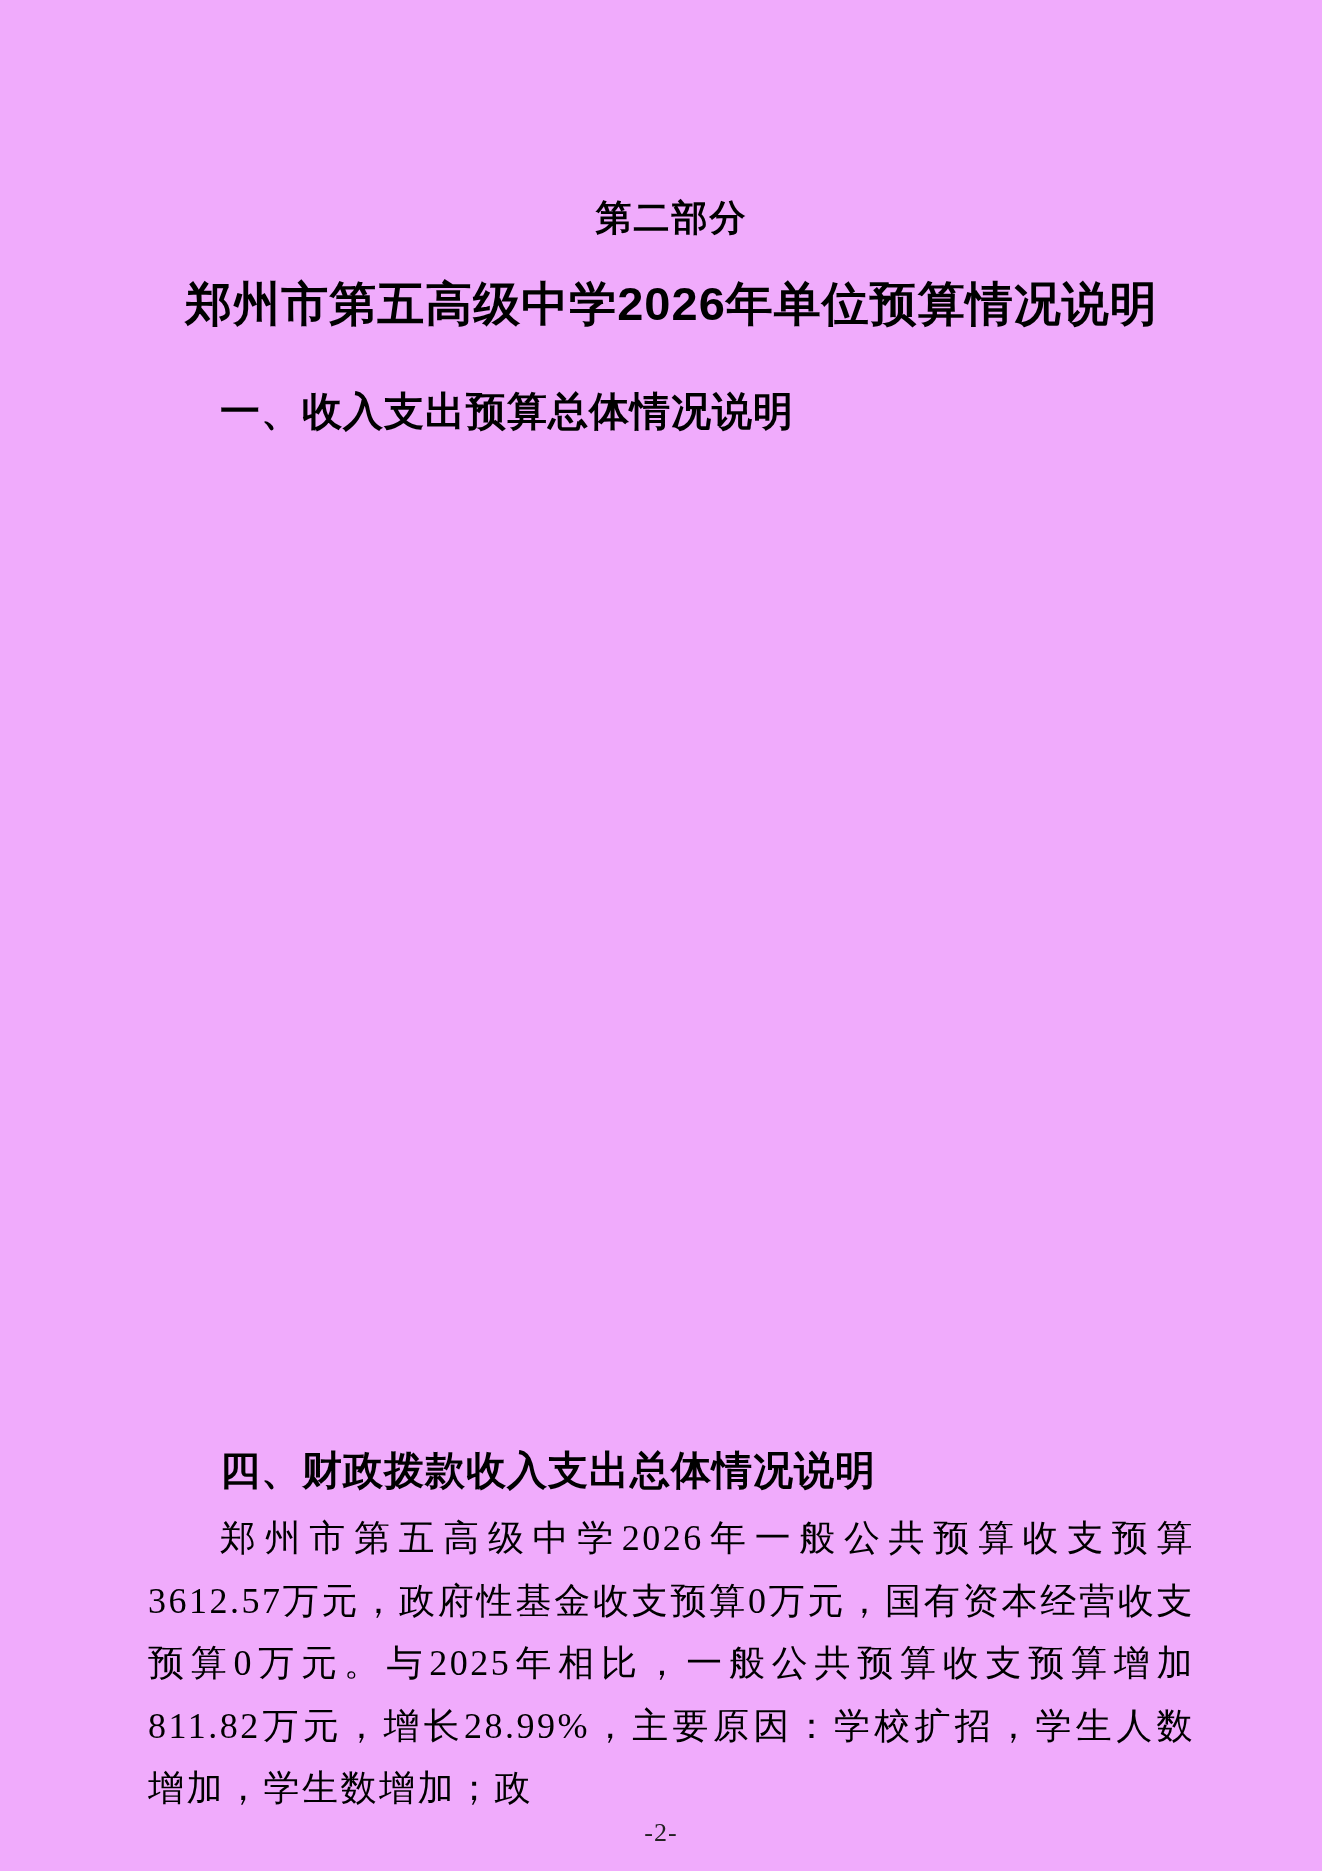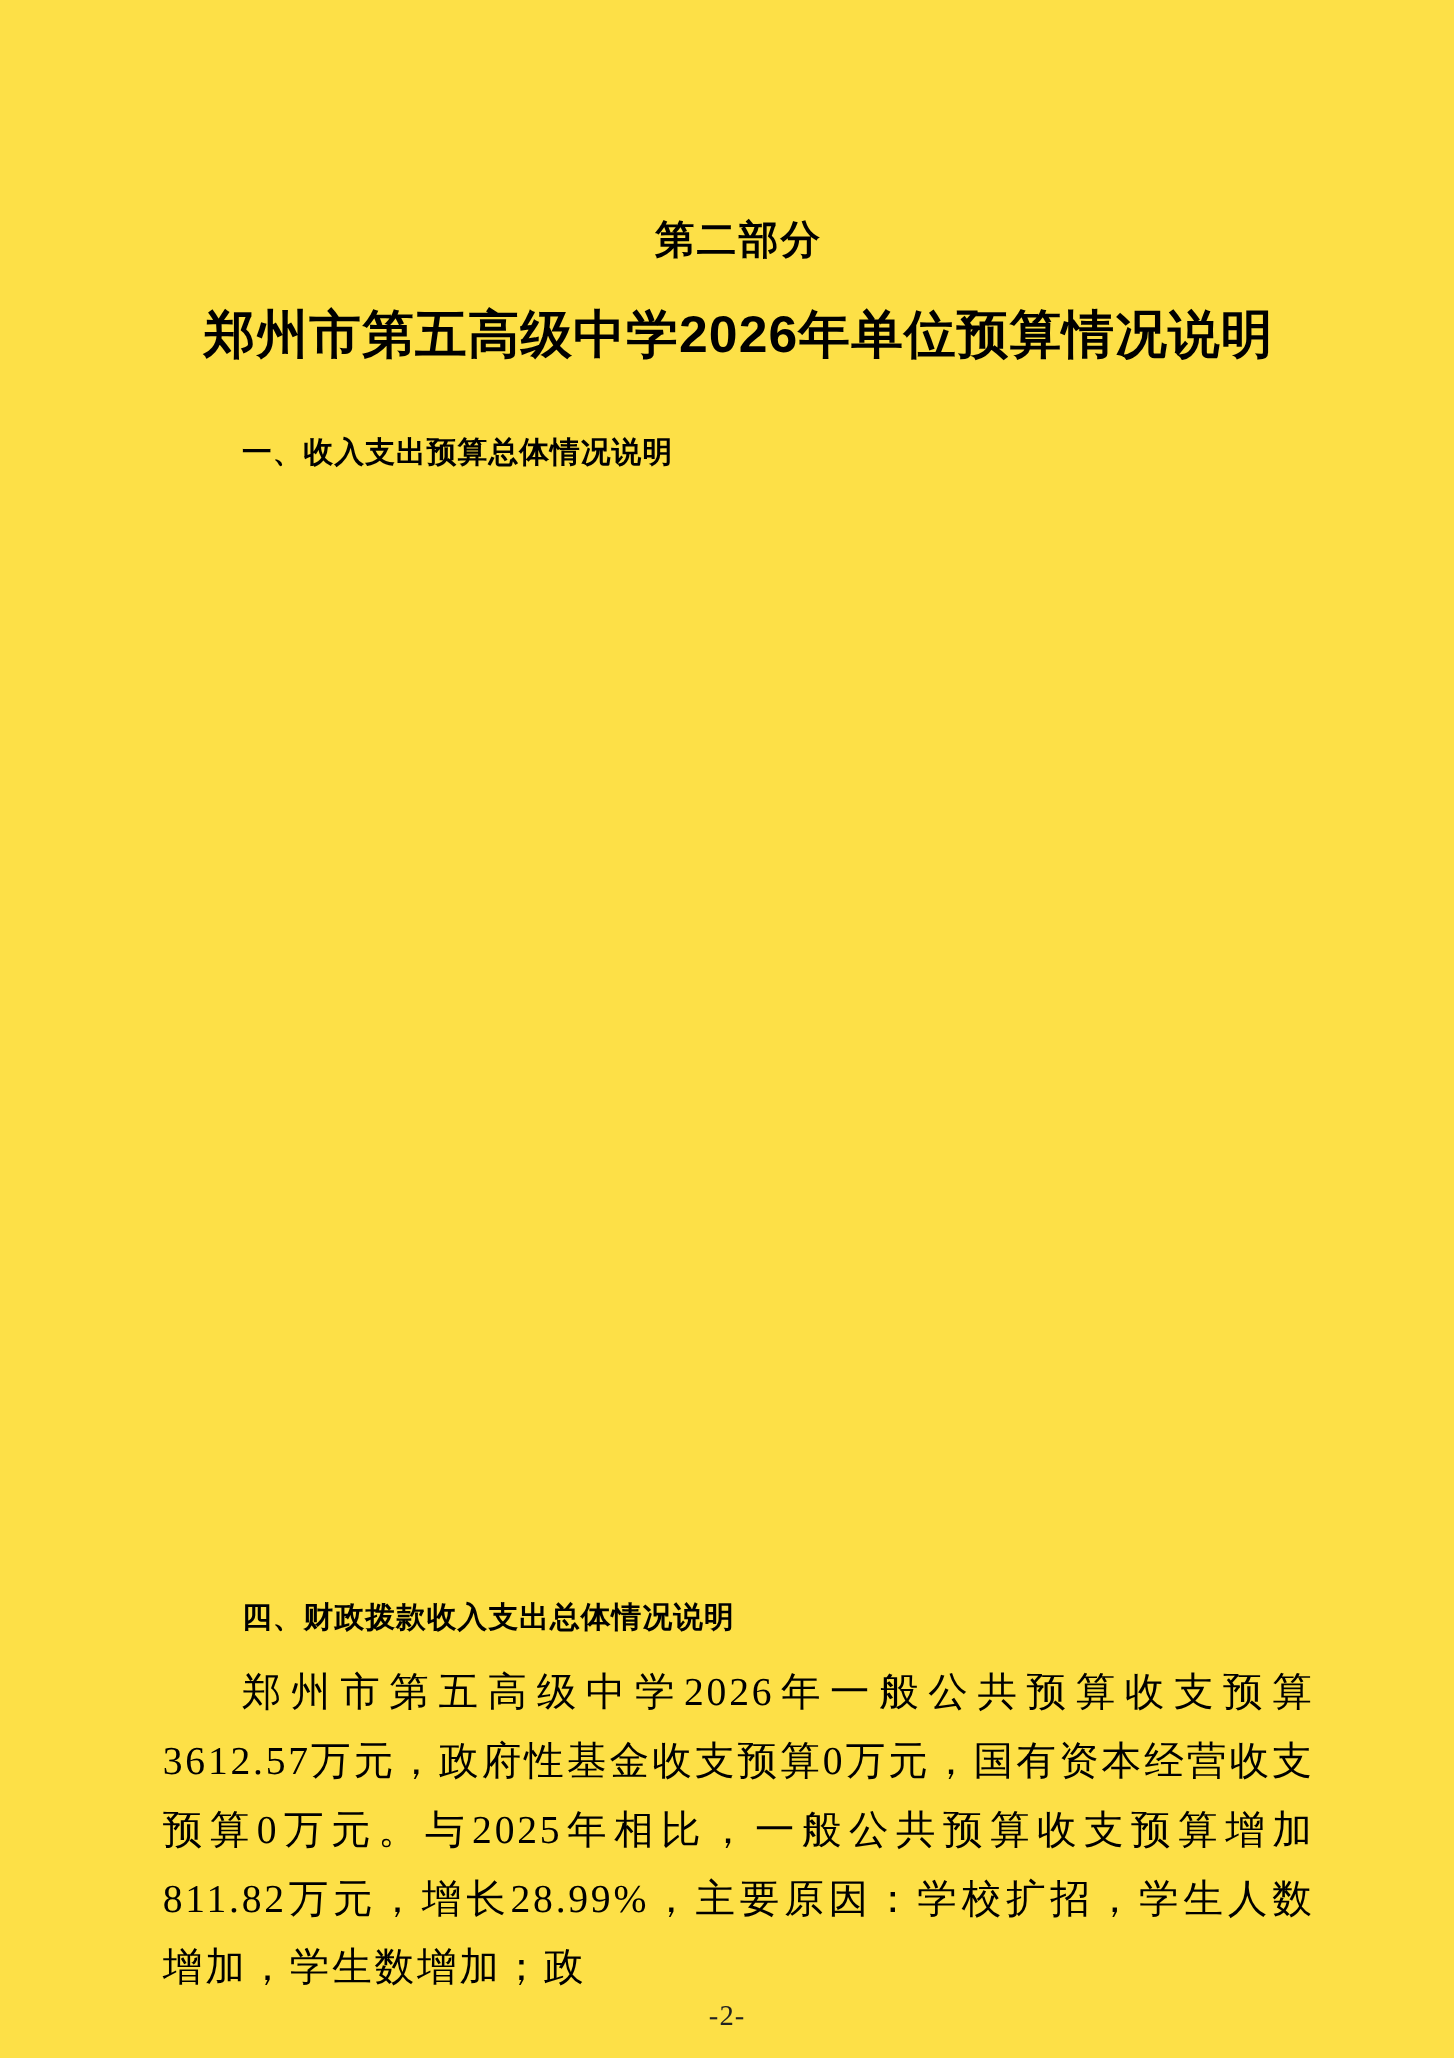--- a/index.html
+++ b/index.html
@@ -4,21 +4,21 @@
 <style>
   html, body {
     margin: 0;
     padding: 0;
     background: #ffffff;
   }
   .page {
     position: relative;
     width: 1322px;
     height: 1871px;
-    background: #fde047;
+    background: #f0abfc;
     color: #000000;
     overflow: hidden;
   }
   .content {
     position: absolute;
     left: 148px;
     top: 0;
     width: 1047px;
     height: 100%;
   }
@@ -43,21 +43,21 @@
     font-family: "Liberation Sans", "DejaVu Sans", sans-serif;
     font-weight: bold;
     font-size: 47px;
     letter-spacing: 1px;
     line-height: 44px;
     margin-top: 20px;
   }
   .section-heading {
     font-family: "Liberation Sans", "DejaVu Sans", sans-serif;
     font-weight: bold;
-    font-size: 27px;
+    font-size: 40px;
     line-height: 46px;
     padding-left: 72px;
     box-sizing: border-box;
     letter-spacing: 1px;
   }
   .body-para {
     font-family: "Liberation Serif", "DejaVu Serif", serif;
     font-size: 36px;
     line-height: 62.5px;
     letter-spacing: 2.5px;

